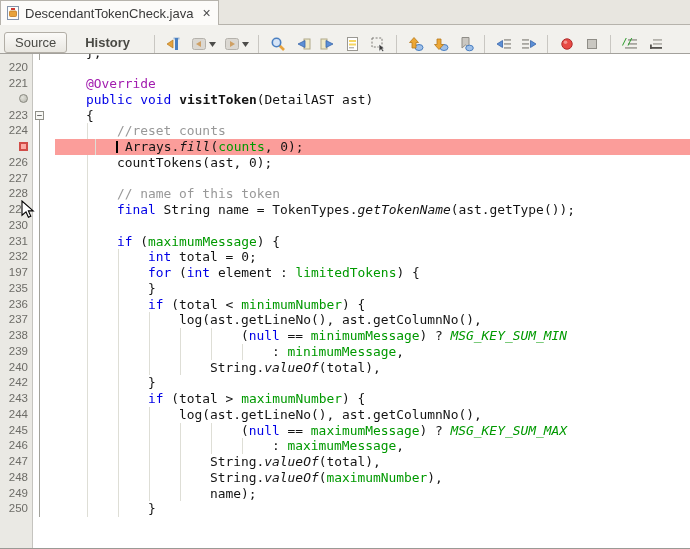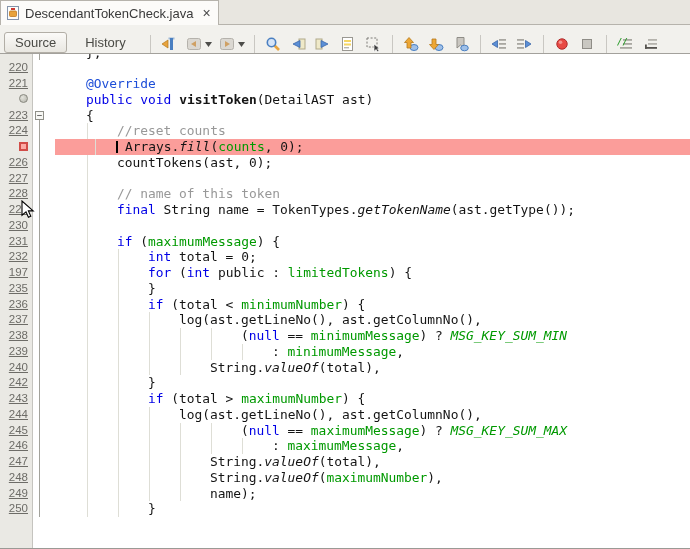--- a/index.html
+++ b/index.html
@@ -17,52 +17,52 @@
     background:#fcfbf9; border:1px solid #b6b3ac; border-bottom:none; position:relative; z-index:2; }
   .tab-title { font-size:13px; color:#3a3a3a; white-space:nowrap; }
   .tab-close { font-size:14px; color:#4a4a4a; margin-left:4px; line-height:1; cursor:default; }
   .fileicon { width:14px; height:14px; display:inline-block; }
   
   .toolbar { position:absolute; left:0; top:25px; width:690px; height:29px;
     background:#f2f1ed; border-bottom:1px solid #a3a19c;
     display:flex; align-items:flex-end; padding:0 4px; }
   .btn-source { font-size:13px; color:#4a4a45; padding:2px 10px; border:1px solid #b2aea6;
     border-radius:3px; background:linear-gradient(#fbfaf8,#e9e7e1); margin-right:8px; }
-  .btn-history { font-size:13px; color:#4a4a45; padding:3px 10px; margin-right:8px; }
+  .btn-history { font-size:13px; color:#4a4a45; padding:3px 10px; margin-right:8px;font-weight:bold; }
   .tsep { width:1px; height:18px; background:#c9c7c2; margin:0 6px; flex:none; }
   .ticon { width:19px; height:18px; flex:none; display:flex; align-items:center; justify-content:center; margin:0 3px; }
   .ticon svg { display:block; }
   .ddarrow { width:8px; height:18px; display:flex; align-items:center; margin-left:-2px; margin-right:2px; }
   
   .editor { position:absolute; left:0; top:54px; width:690px; height:495px; overflow:hidden; background:#fff; }
   .gutter-bg { position:absolute; left:0; top:0; width:33px; height:495px; background:#eae9e4; border-right:1px solid #c5c4bf; }
   .rows { position:relative; margin-top:-9.5px; }
   .row { display:flex; height:15.75px; line-height:15.75px; white-space:pre; }
   .row.hl .code { background:#fb9d9a;margin-left:8px; }
   .gut { width:33px; flex:none; text-align:right; padding-right:4px; font-size:11.5px; color:#6d6c67;
-    background:#eae9e4; border-right:1px solid #c5c4bf; overflow:hidden;text-decoration:underline; }
+    background:#eae9e4; border-right:1px solid #c5c4bf; overflow:hidden; }
   .gcircle { display:inline-block; width:9px; height:9px; border-radius:50%;
     background:radial-gradient(circle at 35% 35%, #e3e3dc, #b3b3aa); border:1px solid #88887f; margin:2.5px 0 0 0; }
   .gbp { display:inline-block; width:9px; height:9px; background:#fcaba5; border:2px solid #d14d48; margin:2.5px 0 0 0; }
   .fold { width:14px; flex:none; background:#fff; position:relative; }
   .fline { position:absolute; left:6px; top:0; bottom:0; width:1px; background:#a2a29b; }
   .fline.half { top:12px; }
   .fbox { position:absolute; top:3px; left:2px; width:9px; height:9px; background:#f7f7f4;
     border:1px solid #8f8f88; color:#3c3c3c; font-size:9px; line-height:6px; text-align:center;
     font-family:"DejaVu Sans Mono",monospace; z-index:2; }
   .code { flex:1; padding-left:10px; font-family:"DejaVu Sans Mono","Liberation Mono",monospace;
     font-size:12.9px; color:#141414; position:relative; overflow:hidden; }
   .ind { display:inline-block; height:15.75px; vertical-align:top;
     background-image:repeating-linear-gradient(to right, transparent 0px, transparent 30px, #deded6 30px, #deded6 31px); }
   .s-k { color:#0000e6; }
   .s-f { color:#009900; }
   .s-sf { color:#009900; font-style:italic; }
   .s-sm { font-style:italic; }
   .s-c { color:#989898; }
-  .s-a { color:#1d4ed8; }
+  .s-a { color:#a21caf; }
   .s-b { font-weight:bold; }
   .caret { position:absolute; left:61px; top:1.5px; width:2px; height:12.5px; background:#000; }
   .mousecursor { position:absolute; left:21px; top:146px; z-index:5; }
 </style>
 </head>
 <body>
 
 <div id="app">
 
   <div class="tabbar">
@@ -228,21 +228,21 @@
         <div class="row"><div class="gut">223</div><div class="fold"><span class="fline half"></span><span class="fbox">−</span></div><div class="code"><span class="ind" style="width: 29px;"></span><span>{</span></div></div>
         <div class="row"><div class="gut">224</div><div class="fold"><span class="fline"></span></div><div class="code"><span class="ind" style="width: 60px;"></span><span class="s-c">//reset counts</span></div></div>
         <div class="row hl"><div class="gut"><span class="gbp"></span></div><div class="fold"><span class="fline"></span></div><div class="code"><span class="ind" style="width: 60px;"></span><span>Arrays.</span><span class="s-sm">fill</span><span>(</span><span class="s-f">counts</span><span>, 0);</span><span class="caret"></span></div></div>
         <div class="row"><div class="gut">226</div><div class="fold"><span class="fline"></span></div><div class="code"><span class="ind" style="width: 60px;"></span><span>countTokens(ast, 0);</span></div></div>
         <div class="row"><div class="gut">227</div><div class="fold"><span class="fline"></span></div><div class="code"><span class="ind" style="width: 60px;"></span></div></div>
         <div class="row"><div class="gut">228</div><div class="fold"><span class="fline"></span></div><div class="code"><span class="ind" style="width: 60px;"></span><span class="s-c">// name of this token</span></div></div>
         <div class="row"><div class="gut">229</div><div class="fold"><span class="fline"></span></div><div class="code"><span class="ind" style="width: 60px;"></span><span class="s-k">final</span><span> String name = TokenTypes.</span><span class="s-sm">getTokenName</span><span>(ast.getType());</span></div></div>
         <div class="row"><div class="gut">230</div><div class="fold"><span class="fline"></span></div><div class="code"><span class="ind" style="width: 60px;"></span></div></div>
         <div class="row"><div class="gut">231</div><div class="fold"><span class="fline"></span></div><div class="code"><span class="ind" style="width: 60px;"></span><span class="s-k">if</span><span> (</span><span class="s-f">maximumMessage</span><span>) {</span></div></div>
         <div class="row"><div class="gut">232</div><div class="fold"><span class="fline"></span></div><div class="code"><span class="ind" style="width: 91px;"></span><span class="s-k">int</span><span> total = 0;</span></div></div>
-        <div class="row"><div class="gut">197</div><div class="fold"><span class="fline"></span></div><div class="code"><span class="ind" style="width: 91px;"></span><span class="s-k">for</span><span> (</span><span class="s-k">int</span><span> public : </span><span class="s-f">limitedTokens</span><span>) {</span></div></div>
+        <div class="row"><div class="gut">197</div><div class="fold"><span class="fline"></span></div><div class="code"><span class="ind" style="width: 91px;"></span><span class="s-k">for</span><span> (</span><span class="s-k">int</span><span> element : </span><span class="s-f">limitedTokens</span><span>) {</span></div></div>
         <div class="row"><div class="gut">235</div><div class="fold"><span class="fline"></span></div><div class="code"><span class="ind" style="width: 91px;"></span><span>}</span></div></div>
         <div class="row"><div class="gut">236</div><div class="fold"><span class="fline"></span></div><div class="code"><span class="ind" style="width: 91px;"></span><span class="s-k">if</span><span> (total &lt; </span><span class="s-f">minimumNumber</span><span>) {</span></div></div>
         <div class="row"><div class="gut">237</div><div class="fold"><span class="fline"></span></div><div class="code"><span class="ind" style="width: 122px;"></span><span>log(ast.getLineNo(), ast.getColumnNo(),</span></div></div>
         <div class="row"><div class="gut">238</div><div class="fold"><span class="fline"></span></div><div class="code"><span class="ind" style="width: 184px;"></span><span>(</span><span class="s-k">null</span><span> == </span><span class="s-f">minimumMessage</span><span>) ? </span><span class="s-sf">MSG_KEY_SUM_MIN</span></div></div>
         <div class="row"><div class="gut">239</div><div class="fold"><span class="fline"></span></div><div class="code"><span class="ind" style="width: 215px;"></span><span>: </span><span class="s-f">minimumMessage</span><span>,</span></div></div>
         <div class="row"><div class="gut">240</div><div class="fold"><span class="fline"></span></div><div class="code"><span class="ind" style="width: 153px;"></span><span>String.</span><span class="s-sm">valueOf</span><span>(total),</span></div></div>
         <div class="row"><div class="gut">242</div><div class="fold"><span class="fline"></span></div><div class="code"><span class="ind" style="width: 91px;"></span><span>}</span></div></div>
         <div class="row"><div class="gut">243</div><div class="fold"><span class="fline"></span></div><div class="code"><span class="ind" style="width: 91px;"></span><span class="s-k">if</span><span> (total &gt; </span><span class="s-f">maximumNumber</span><span>) {</span></div></div>
         <div class="row"><div class="gut">244</div><div class="fold"><span class="fline"></span></div><div class="code"><span class="ind" style="width: 122px;"></span><span>log(ast.getLineNo(), ast.getColumnNo(),</span></div></div>
         <div class="row"><div class="gut">245</div><div class="fold"><span class="fline"></span></div><div class="code"><span class="ind" style="width: 184px;"></span><span>(</span><span class="s-k">null</span><span> == </span><span class="s-f">maximumMessage</span><span>) ? </span><span class="s-sf">MSG_KEY_SUM_MAX</span></div></div>

